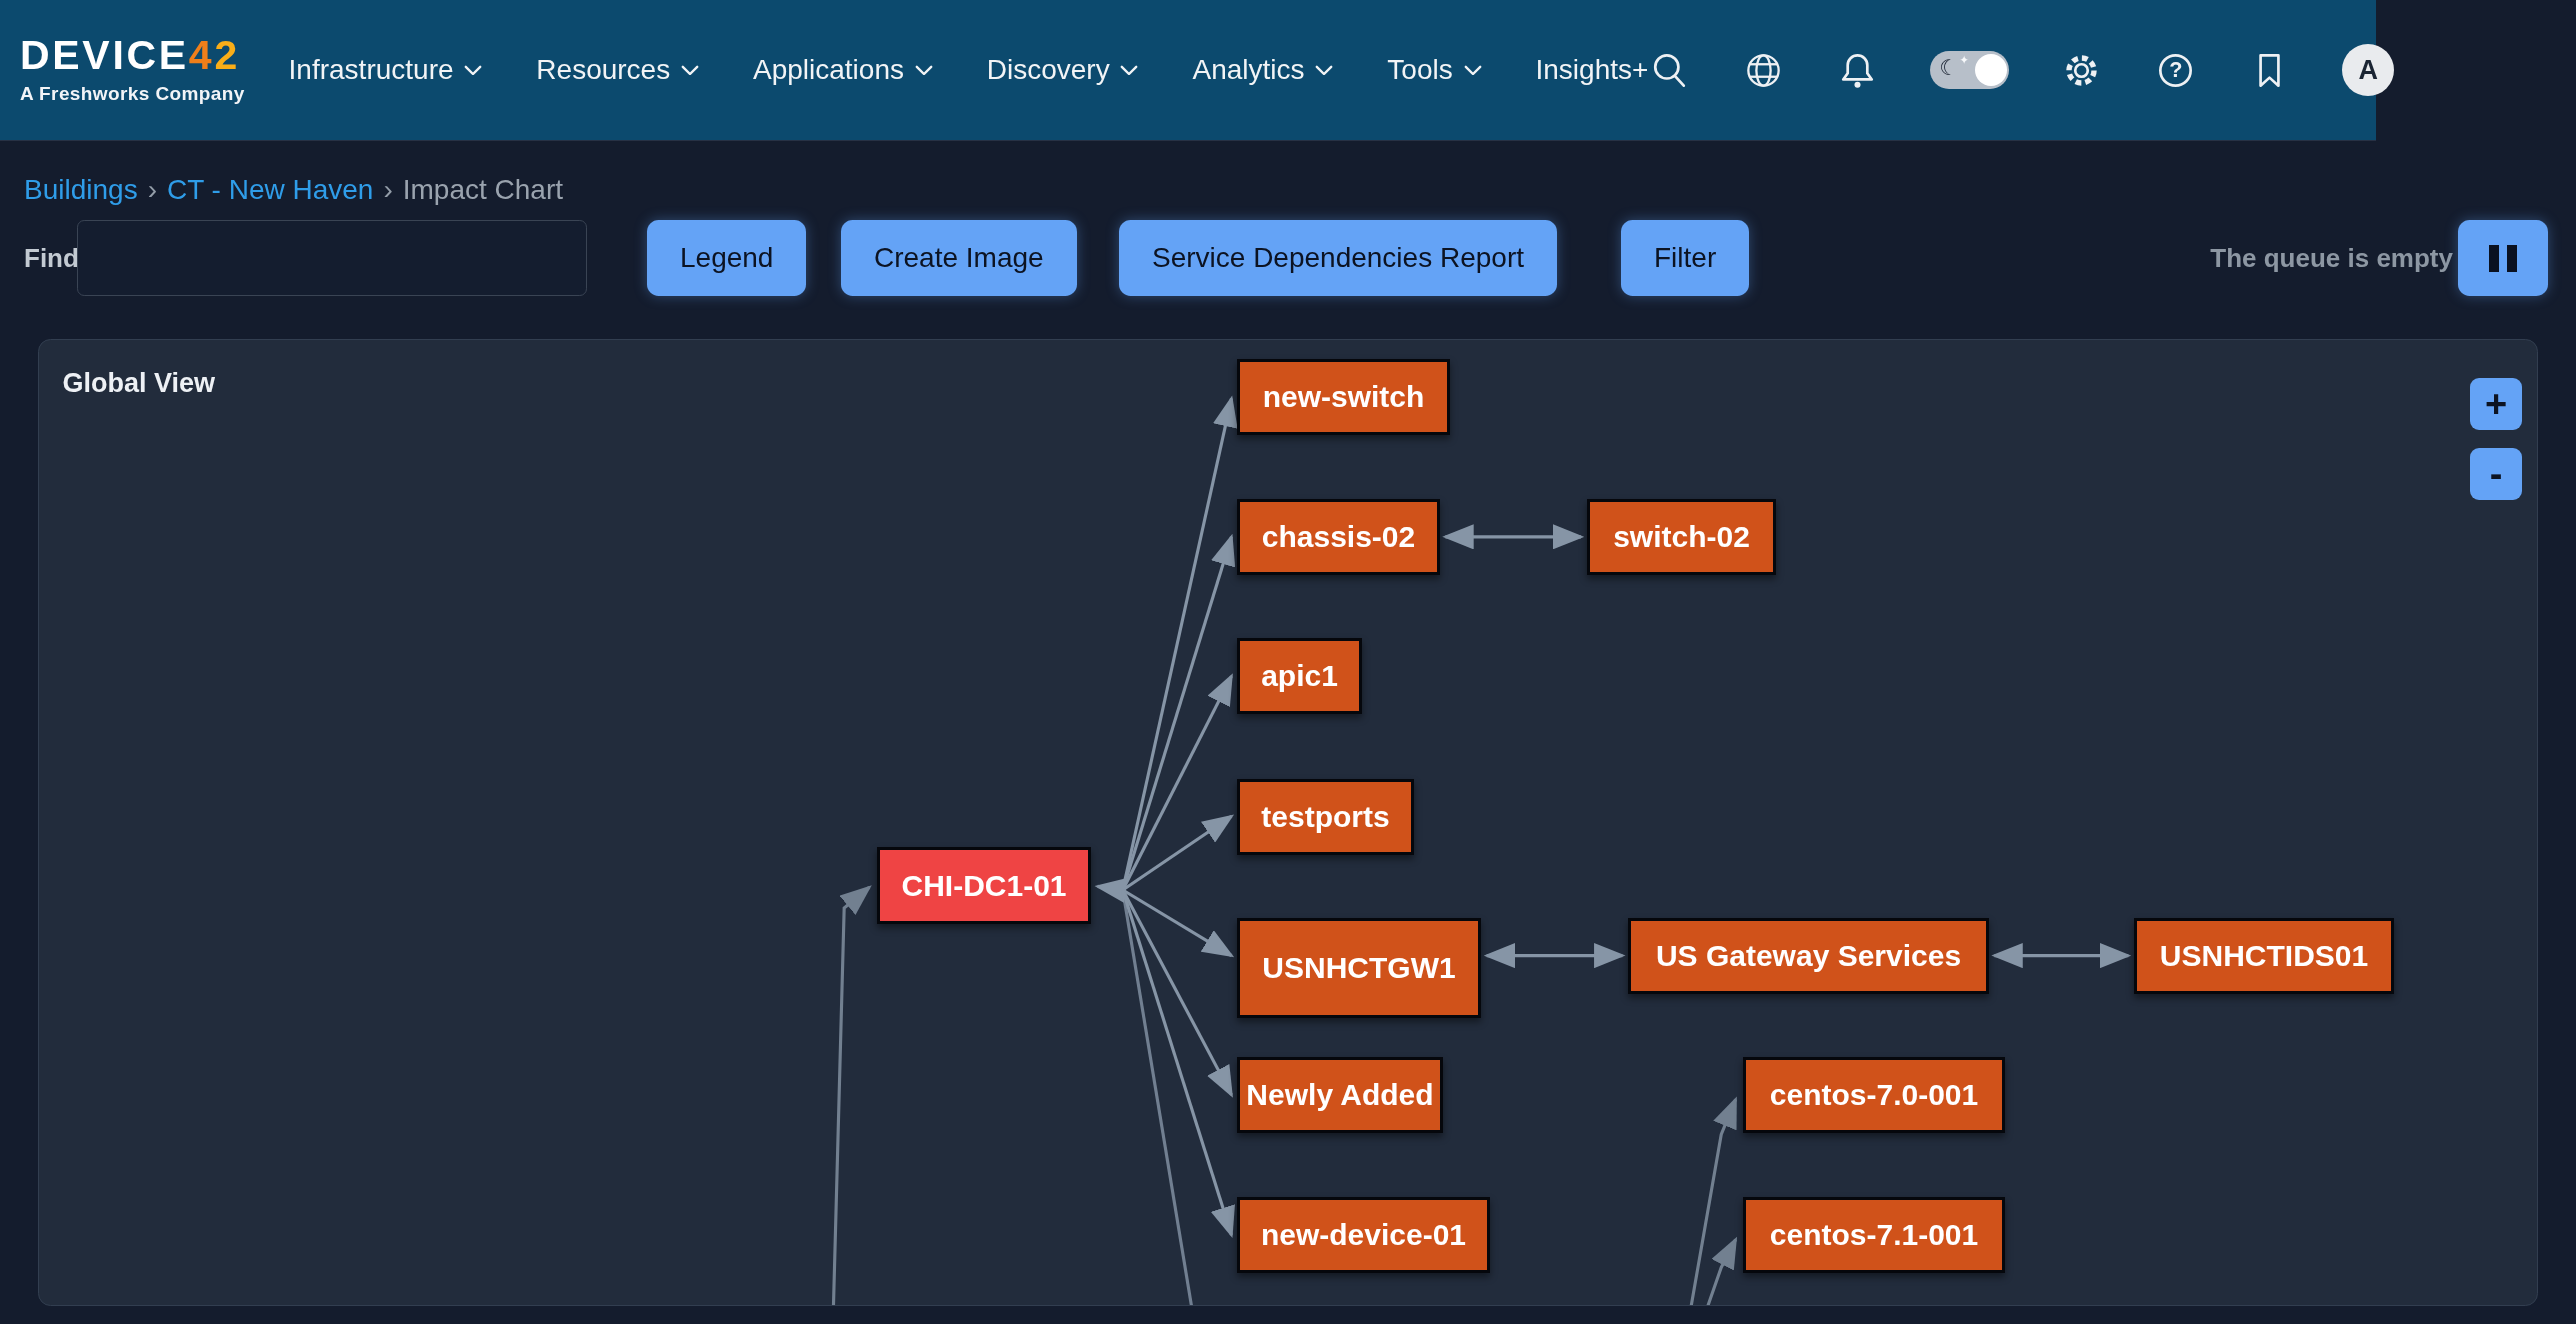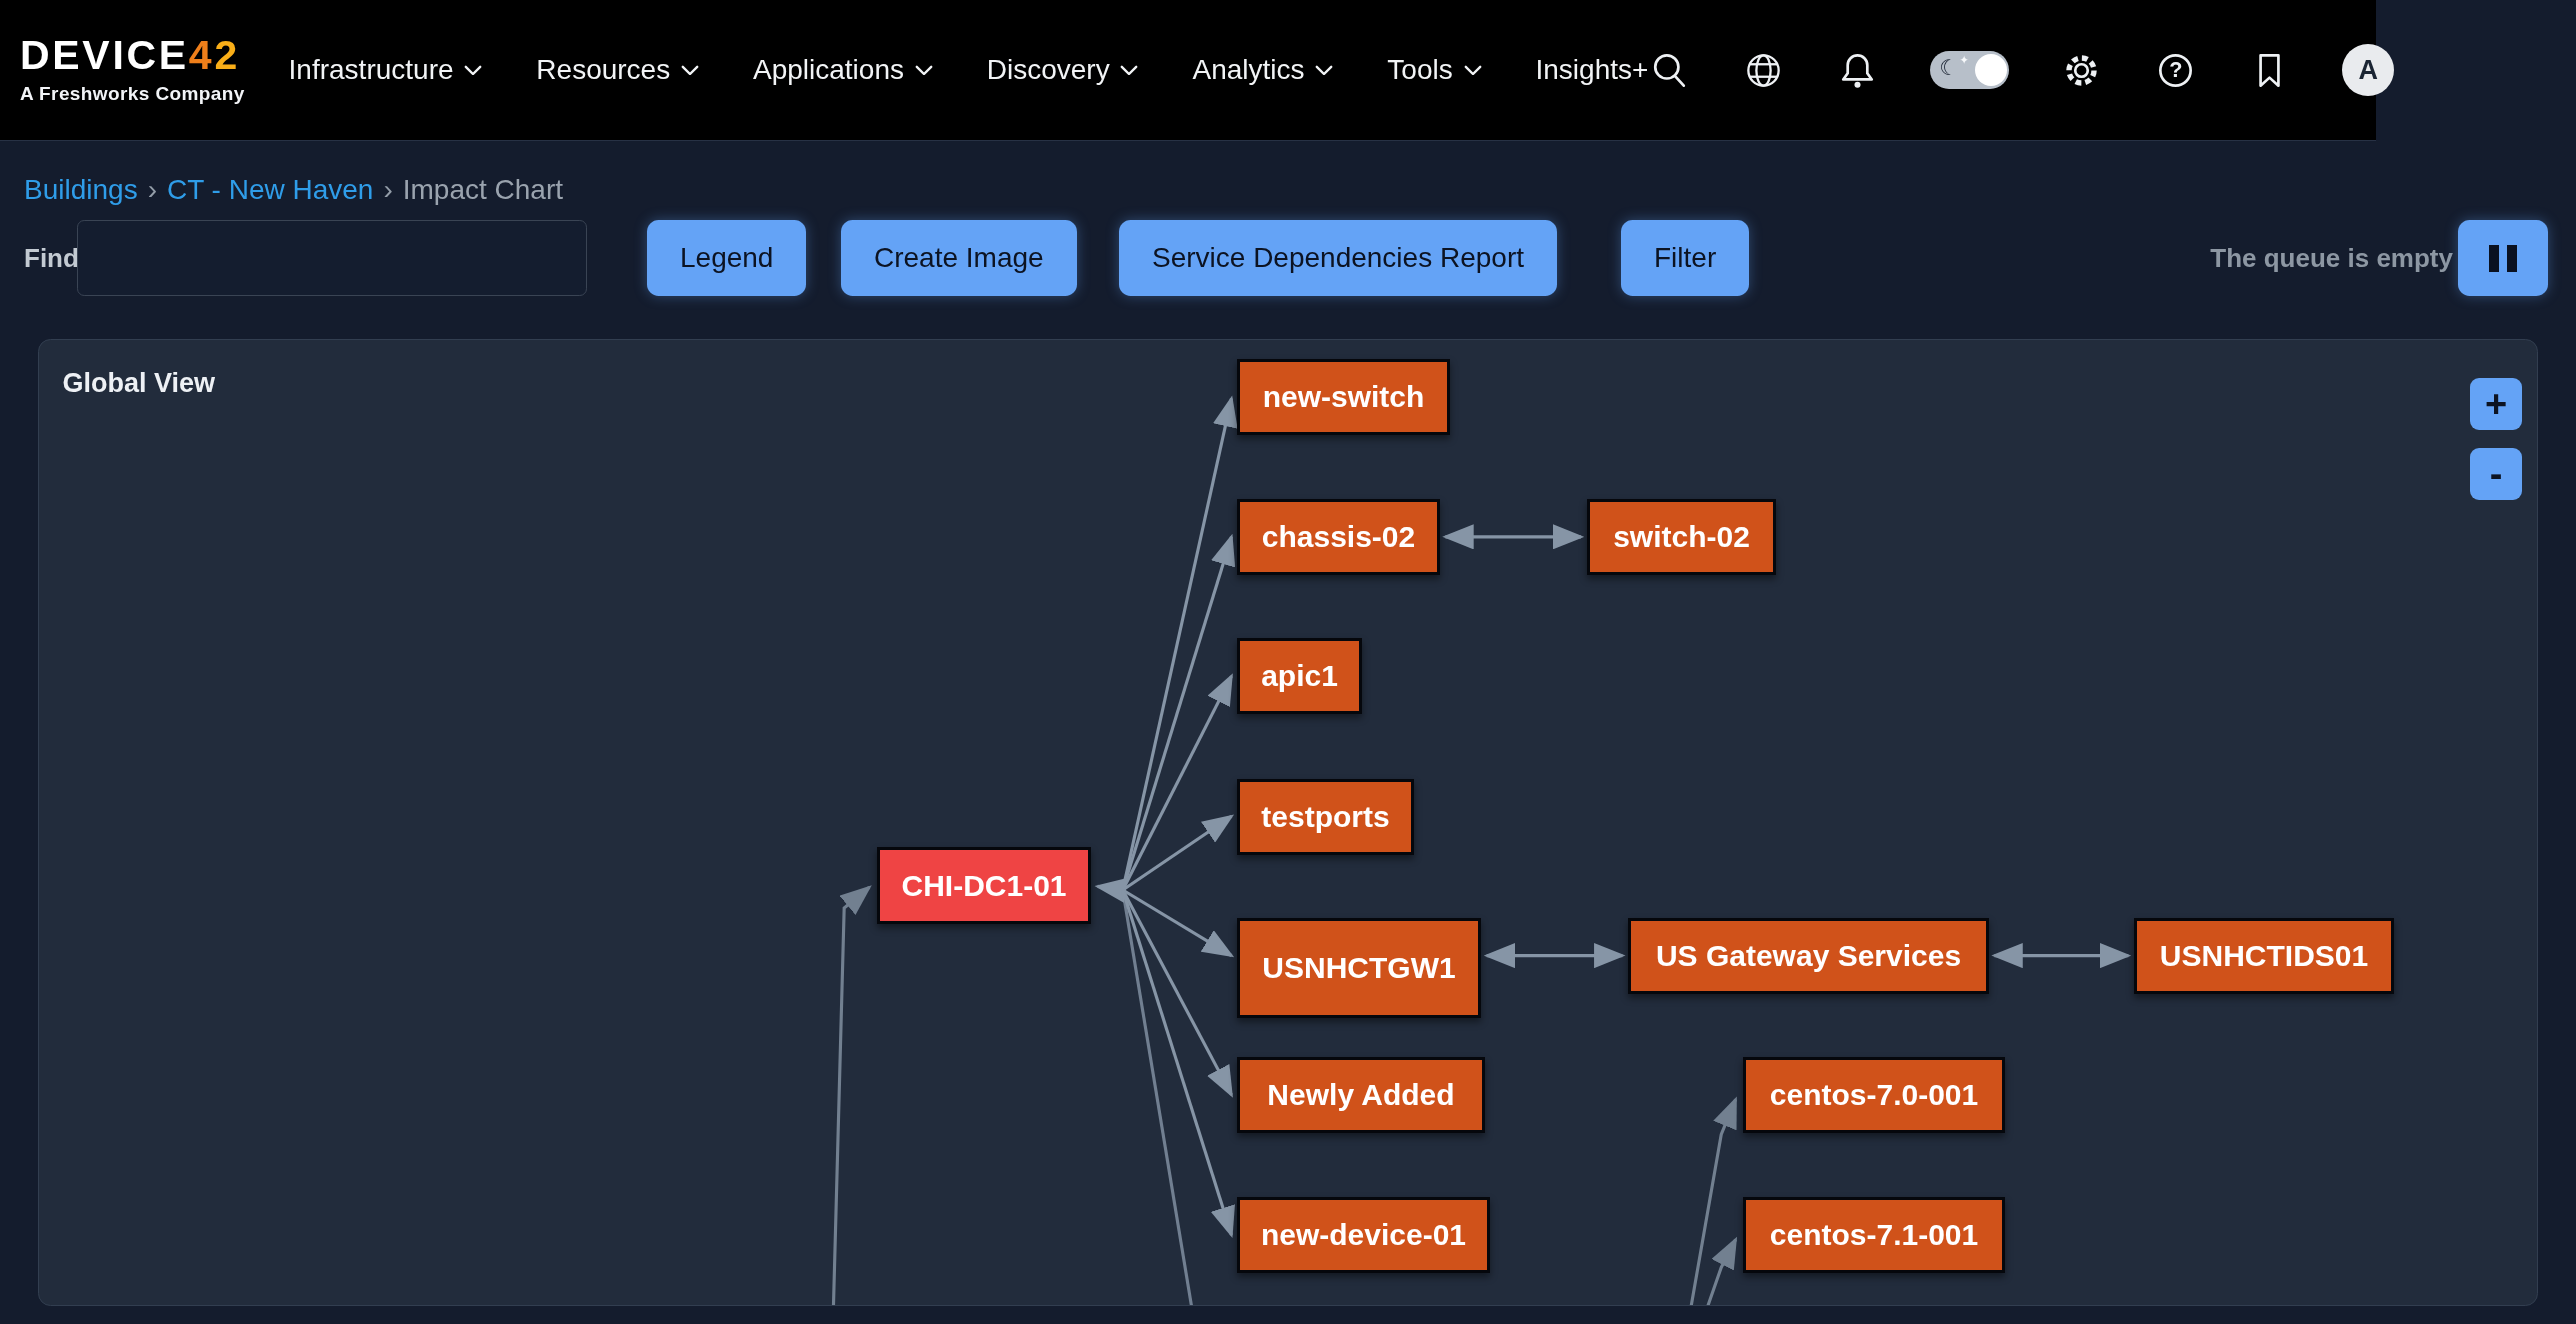--- a/index.html
+++ b/index.html
@@ -1,20 +1,20 @@
 <!DOCTYPE html>
 <html style="font-size:14.4px"><head>
 <meta charset="utf-8">
 <style>
   html,body{margin:0;padding:0;background:#10182a;}
   .page{position:relative;width:2576px;height:1325px;background:#141c2d;
         font-family:"Liberation Sans","DejaVu Sans",sans-serif;overflow:hidden;}
 
   
-  .header{position:absolute;left:0;top:0;width:2376px;height:141px;background:#000000;
+  .header{position:absolute;left:0;top:0;width:2376px;height:141px;background:#0c4a6e;
           border-bottom:1.8px solid #273144;display:flex;align-items:center;box-sizing:border-box;}
   .logo-block{margin-left:20px;width:256px;flex:0 0 auto;}
   .logo-line{font-weight:bold;font-size:41px;letter-spacing:2.7px;color:#ffffff;line-height:1;}
   .logo-line .c4{color:#ef7f1a;} .logo-line .c2{color:#f9ae18;}
   .logo-sub{font-weight:bold;font-size:19px;color:#f2f4f7;margin-top:7.2px;letter-spacing:0.4px;}
   .nav{display:flex;align-items:flex-end;gap:54px;margin-left:12.6px;}
   .nav-item{display:flex;align-items:center;gap:10.8px;color:#f2f4f6;font-size:28px;font-weight:500;cursor:pointer;white-space:nowrap;}
   .chev{width:18px;height:10.8px;flex:0 0 auto;}
   .hdr-icons{display:flex;align-items:center;gap:51px;margin-left:auto;margin-right:44px;}
   .hicon{width:43px;height:43px;display:flex;align-items:center;justify-content:center;cursor:pointer;}
@@ -224,20 +224,20 @@
 
     <div class="node node-root" style="left:838px;top:507px;width:214px;height:77px;">CHI-DC1-01</div>
     <div class="node node-orange" style="left:1198px;top:19px;width:213px;height:76px;">new-switch</div>
     <div class="node node-orange" style="left:1198px;top:159px;width:203px;height:76px;">chassis-02</div>
     <div class="node node-orange" style="left:1548px;top:159px;width:189px;height:76px;">switch-02</div>
     <div class="node node-orange" style="left:1198px;top:298px;width:125px;height:76px;">apic1</div>
     <div class="node node-orange" style="left:1198px;top:439px;width:177px;height:76px;">testports</div>
     <div class="node node-orange" style="left:1198px;top:578px;width:244px;height:100px;">USNHCTGW1</div>
     <div class="node node-orange" style="left:1589px;top:578px;width:361px;height:76px;">US Gateway Services</div>
     <div class="node node-orange" style="left:2095px;top:578px;width:260px;height:76px;">USNHCTIDS01</div>
-    <div class="node node-orange" style="left:1198px;top:717px;width:248px;height:76px;">Newly Added</div>
+    <div class="node node-orange" style="left:1198px;top:717px;width:206px;height:76px;">Newly Added</div>
     <div class="node node-orange" style="left:1704px;top:717px;width:262px;height:76px;">centos-7.0-001</div>
     <div class="node node-orange" style="left:1198px;top:857px;width:253px;height:76px;">new-device-01</div>
     <div class="node node-orange" style="left:1704px;top:857px;width:262px;height:76px;">centos-7.1-001</div>
   </div>
 
 </div>
 
 
 </body></html>

